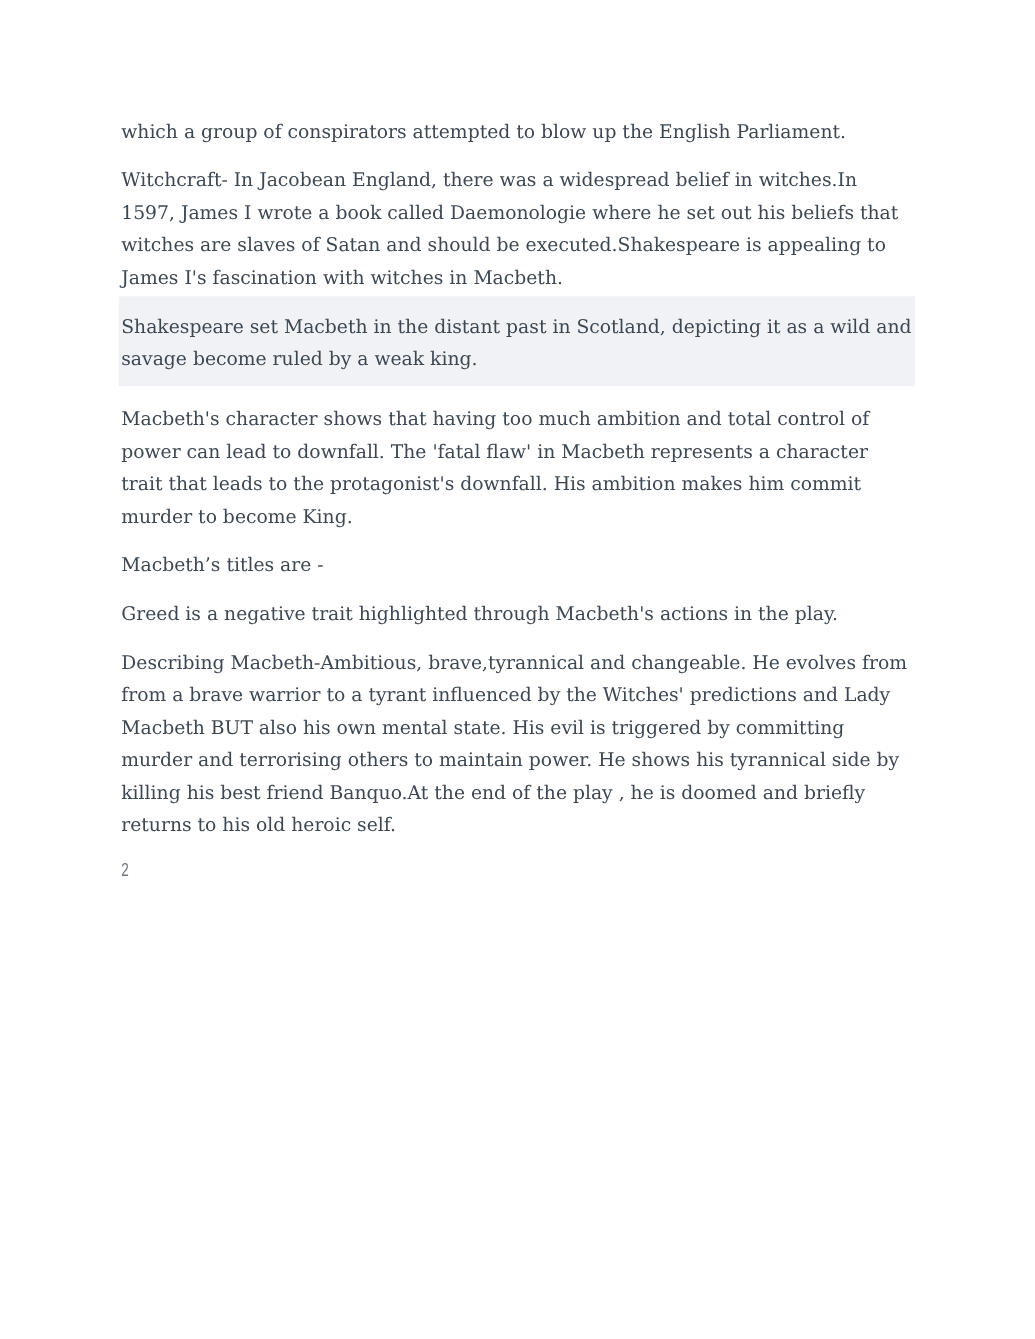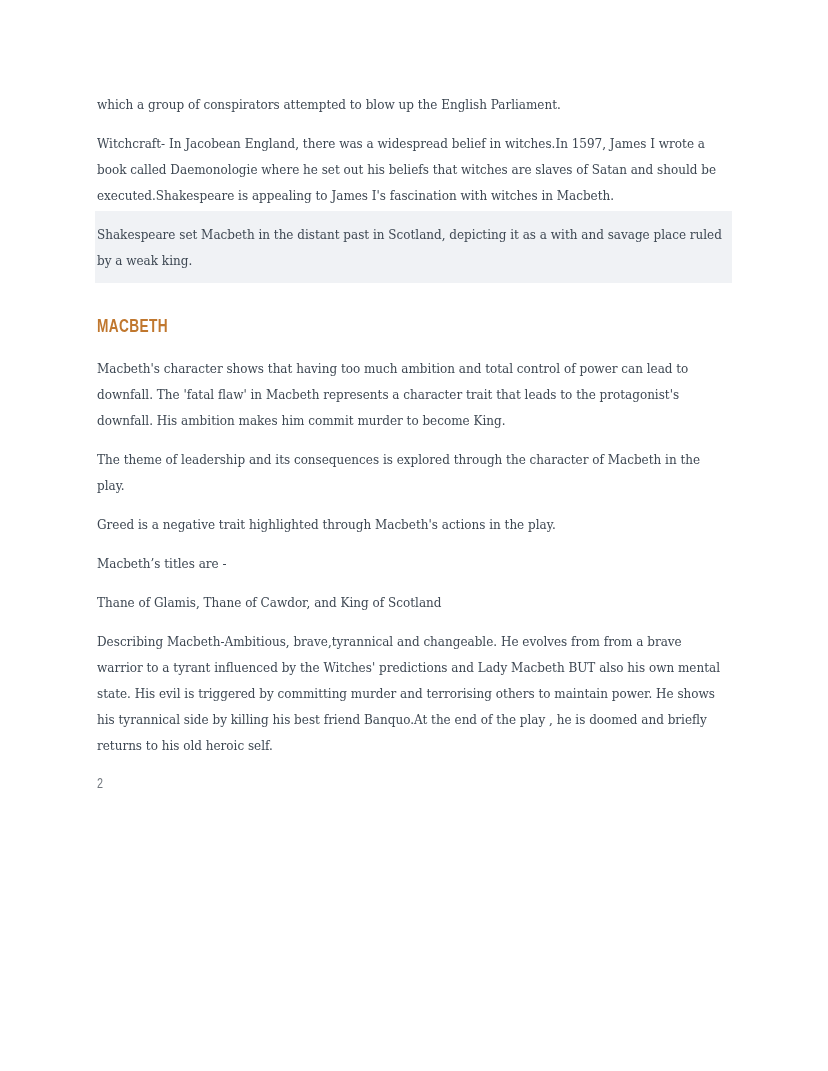--- a/index.html
+++ b/index.html
@@ -12,21 +12,21 @@
     width: 828px;
     height: 1071px;
     margin: 0 auto;
     background: var(--page-bg, #ffffff);
     box-sizing: border-box;
     padding: 92px 98px 0 97px;
     overflow: hidden;
   }
   .body-text {
     font-family: "DejaVu Serif", "Liberation Serif", serif;
-    font-size: 12px;
+    font-size: 15px;
     line-height: 26px;
     color: var(--body-text, #3d4752);
     margin: 0 0 13px 0;
     text-align: left;
   }
   .section-heading {
     margin: 30px 0 11px 0;
     line-height: 26px;
     font-size: 0;
   }
@@ -67,32 +67,29 @@
 
 <div class="page">
 
   <p class="body-text">which a group of conspirators attempted to blow up the English Parliament.</p>
 
 
   <p class="body-text">Witchcraft- In Jacobean England, there was a widespread belief in witches.In 1597, James I wrote a book called Daemonologie where he set out his beliefs that witches are slaves of Satan and should be executed.Shakespeare is appealing to James I's fascination with witches in Macbeth.</p>
 
 
   <div class="callout">
-    <p class="body-text">Shakespeare set Macbeth in the distant past in Scotland, depicting it as a with and savage place ruled by a weak king.</p>
+    <p class="body-text">Shakespeare set Macbeth in the distant past in Scotland, depicting it as a wild and savage become ruled by a weak king.</p>
   </div>
 
-  <h2 class="section-heading"><span class="condensed">MACBETH</span></h2>
 
   <p class="body-text">Macbeth's character shows that having too much ambition and total control of power can lead to downfall. The 'fatal flaw' in Macbeth represents a character trait that leads to the protagonist's downfall. His ambition makes him commit murder to become King.</p>
 
-  <p class="body-text">The theme of leadership and its consequences is explored through the character of Macbeth in the play.</p>
+
+  <p class="body-text">Macbeth’s titles are -</p>
 
   <p class="body-text">Greed is a negative trait highlighted through Macbeth's actions in the play.</p>
 
-  <p class="body-text">Macbeth’s titles are -</p>
-
-  <p class="body-text">Thane of Glamis, Thane of Cawdor, and King of Scotland</p>
 
   <p class="body-text">Describing Macbeth-Ambitious, brave,tyrannical and changeable. He evolves from from a brave warrior to a tyrant influenced by the Witches' predictions and Lady Macbeth BUT also his own mental state. His evil is triggered by committing murder and terrorising others to maintain power. He shows his tyrannical side by killing his best friend Banquo.At the end of the play , he is doomed and briefly returns to his old heroic self.</p>
 
   <div class="page-footer"><span class="condensed">2</span></div>
 
 </div>
 
 </body></html>

